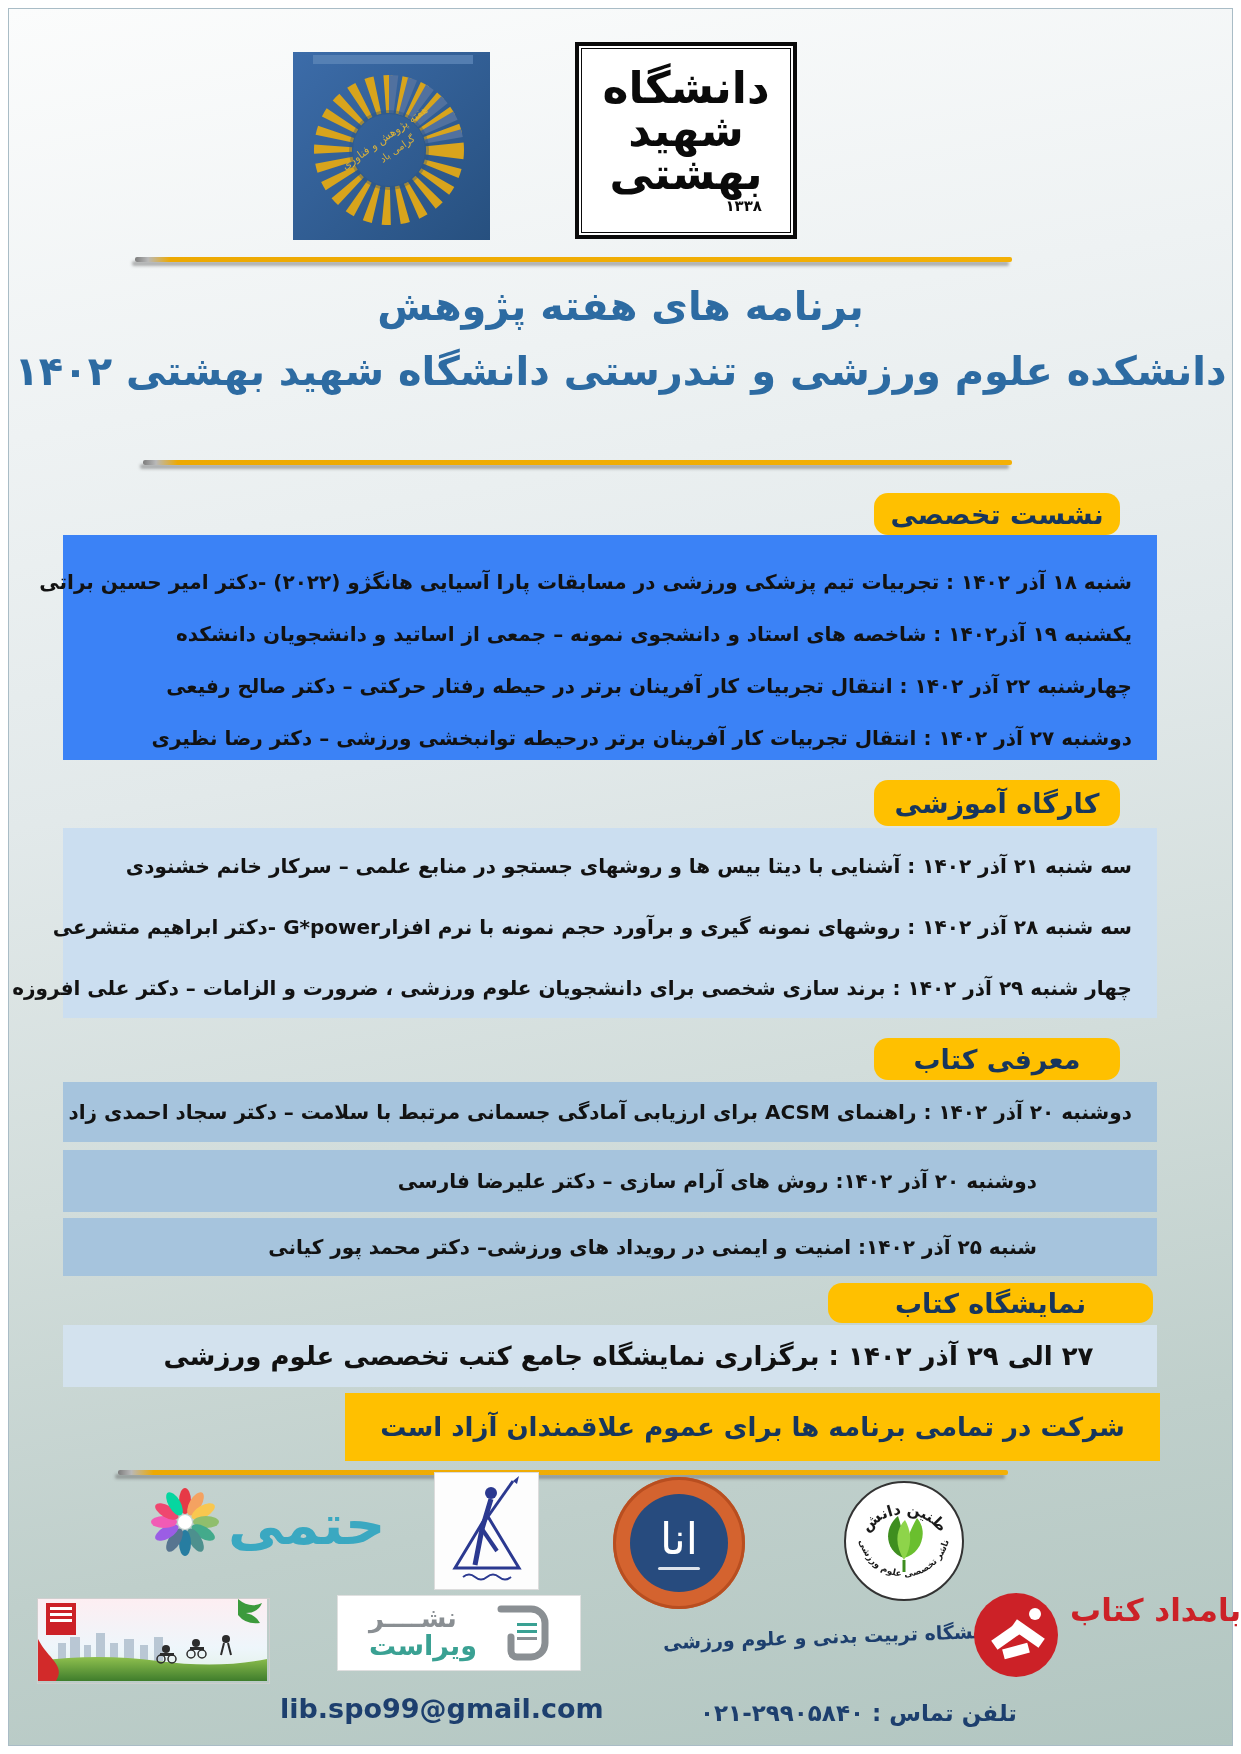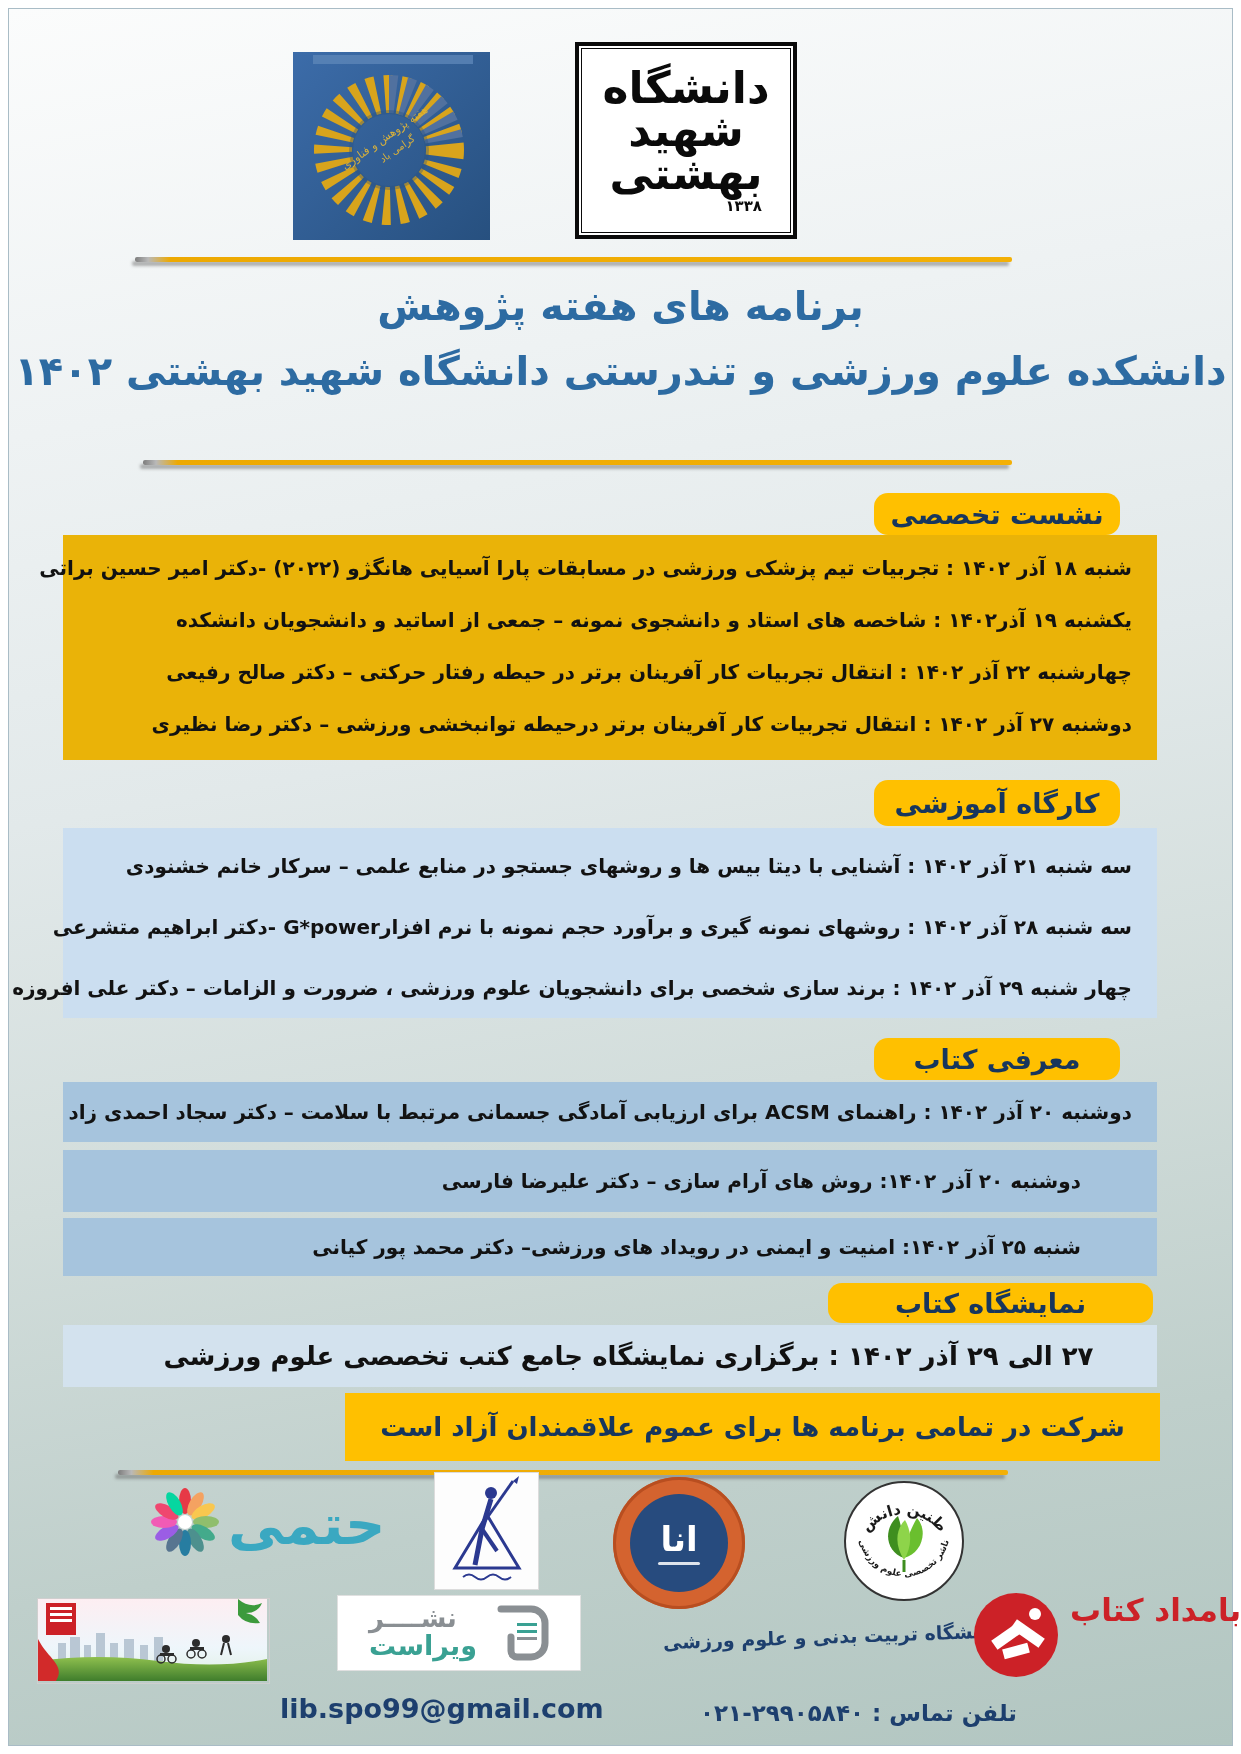--- a/index.html
+++ b/index.html
@@ -29,47 +29,47 @@
   .title2{top:348px;font-size:40px;}
   
   .sec-header{position:absolute;background:#FFC000;color:#17365d;font-weight:bold;font-size:27px;
               display:flex;align-items:center;justify-content:center;direction:rtl;border-radius:14px;}
   .h1{left:874px;top:493px;width:246px;height:42px;}
   .h2{left:874px;top:780px;width:246px;height:46px;}
   .h3{left:874px;top:1038px;width:246px;height:42px;}
   .h4{left:828px;top:1283px;width:325px;height:40px;}
   
   .block{position:absolute;left:63px;width:1094px;box-sizing:border-box;direction:rtl;}
-  .b1{top:535px;height:225px;background:#eab308;padding-top:7px;}
+  .b1{top:535px;height:225px;background:#3b82f6;padding-top:21px;}
   .b2{top:828px;height:190px;background:#cbdef0;padding-top:8px;}
   .b3a{top:1082px;height:60px;background:#a6c4dd;}
   .b3b{top:1150px;height:62px;background:#a6c4dd;}
   .b3c{top:1218px;height:58px;background:#a6c4dd;}
   .b4{top:1325px;height:62px;background:#d3e2ee;display:flex;align-items:center;justify-content:center;padding-left:37px;}
   .event{font-weight:bold;font-size:20px;color:#121212;white-space:nowrap;text-align:right;
          direction:rtl;padding-right:25px;}
   .b1 .event{height:52px;line-height:52px;}
   .b2 .event{height:61px;line-height:61px;padding-left:6px;}
   .b3a .event,.b3b .event,.b3c .event{height:100%;display:flex;align-items:center;justify-content:flex-start;}
-  .b3b .event,.b3c .event{padding-right:76px;}
+  .b3b .event,.b3c .event{padding-right:120px;}
   .exhibit-line{font-weight:bold;font-size:26px;color:#111;direction:rtl;white-space:nowrap;}
   
   .notice{position:absolute;left:345px;top:1393px;width:815px;height:68px;background:#FFC000;
           display:flex;align-items:center;justify-content:center;direction:rtl;
           color:#17365d;font-weight:bold;font-size:26px;}
   
   .hatmi{position:absolute;left:150px;top:1487px;display:flex;align-items:flex-end;gap:8px;}
   .hatmi-text{color:#3aa8c1;font-weight:bold;font-size:56px;letter-spacing:-1px;}
   .fencer{position:absolute;left:434px;top:1472px;width:103px;height:116px;background:#fdfdfd;border:1px solid #dcdcdc;}
   .sina{position:absolute;left:613px;top:1477px;width:132px;height:132px;border-radius:50%;
         background:radial-gradient(circle at 50% 45%,#e2razz 0,#d4632f 0);background:#d4632f;
         box-shadow:inset 0 0 0 3px #b84e20;}
   .sina-in{position:absolute;left:17px;top:17px;right:17px;bottom:17px;border-radius:50%;background:#274b7e;
            display:flex;flex-direction:column;align-items:center;justify-content:center;color:#fff;direction:rtl;}
-  .sina-big{font-weight:bold;font-size:34px;line-height:1;}
+  .sina-big{font-weight:normal;font-size:44px;line-height:1;}
   .sina-dash{width:42px;height:3px;background:#fff;margin-top:6px;border-radius:2px;opacity:.85;}
   .tanin{position:absolute;left:843px;top:1480px;width:122px;height:122px;}
   .banner{position:absolute;left:37px;top:1598px;width:231px;height:84px;border:1px solid #cfcfcf;}
   .veerast{position:absolute;left:337px;top:1595px;width:242px;height:74px;background:#fff;border:1px solid #e0e0e0;
            display:flex;flex-direction:row-reverse;align-items:center;justify-content:center;gap:10px;}
   .veer-col{display:flex;flex-direction:column;align-items:flex-end;direction:rtl;}
   .veer-top{color:#8a8f93;font-weight:bold;font-size:26px;line-height:1;letter-spacing:2px;}
   .veer-bot{color:#3aa193;font-weight:bold;font-size:27px;line-height:1.1;}
   .institute{position:absolute;left:657px;top:1596px;width:290px;height:80px;display:flex;flex-direction:row-reverse;
              align-items:center;justify-content:flex-start;gap:6px;direction:rtl;}

